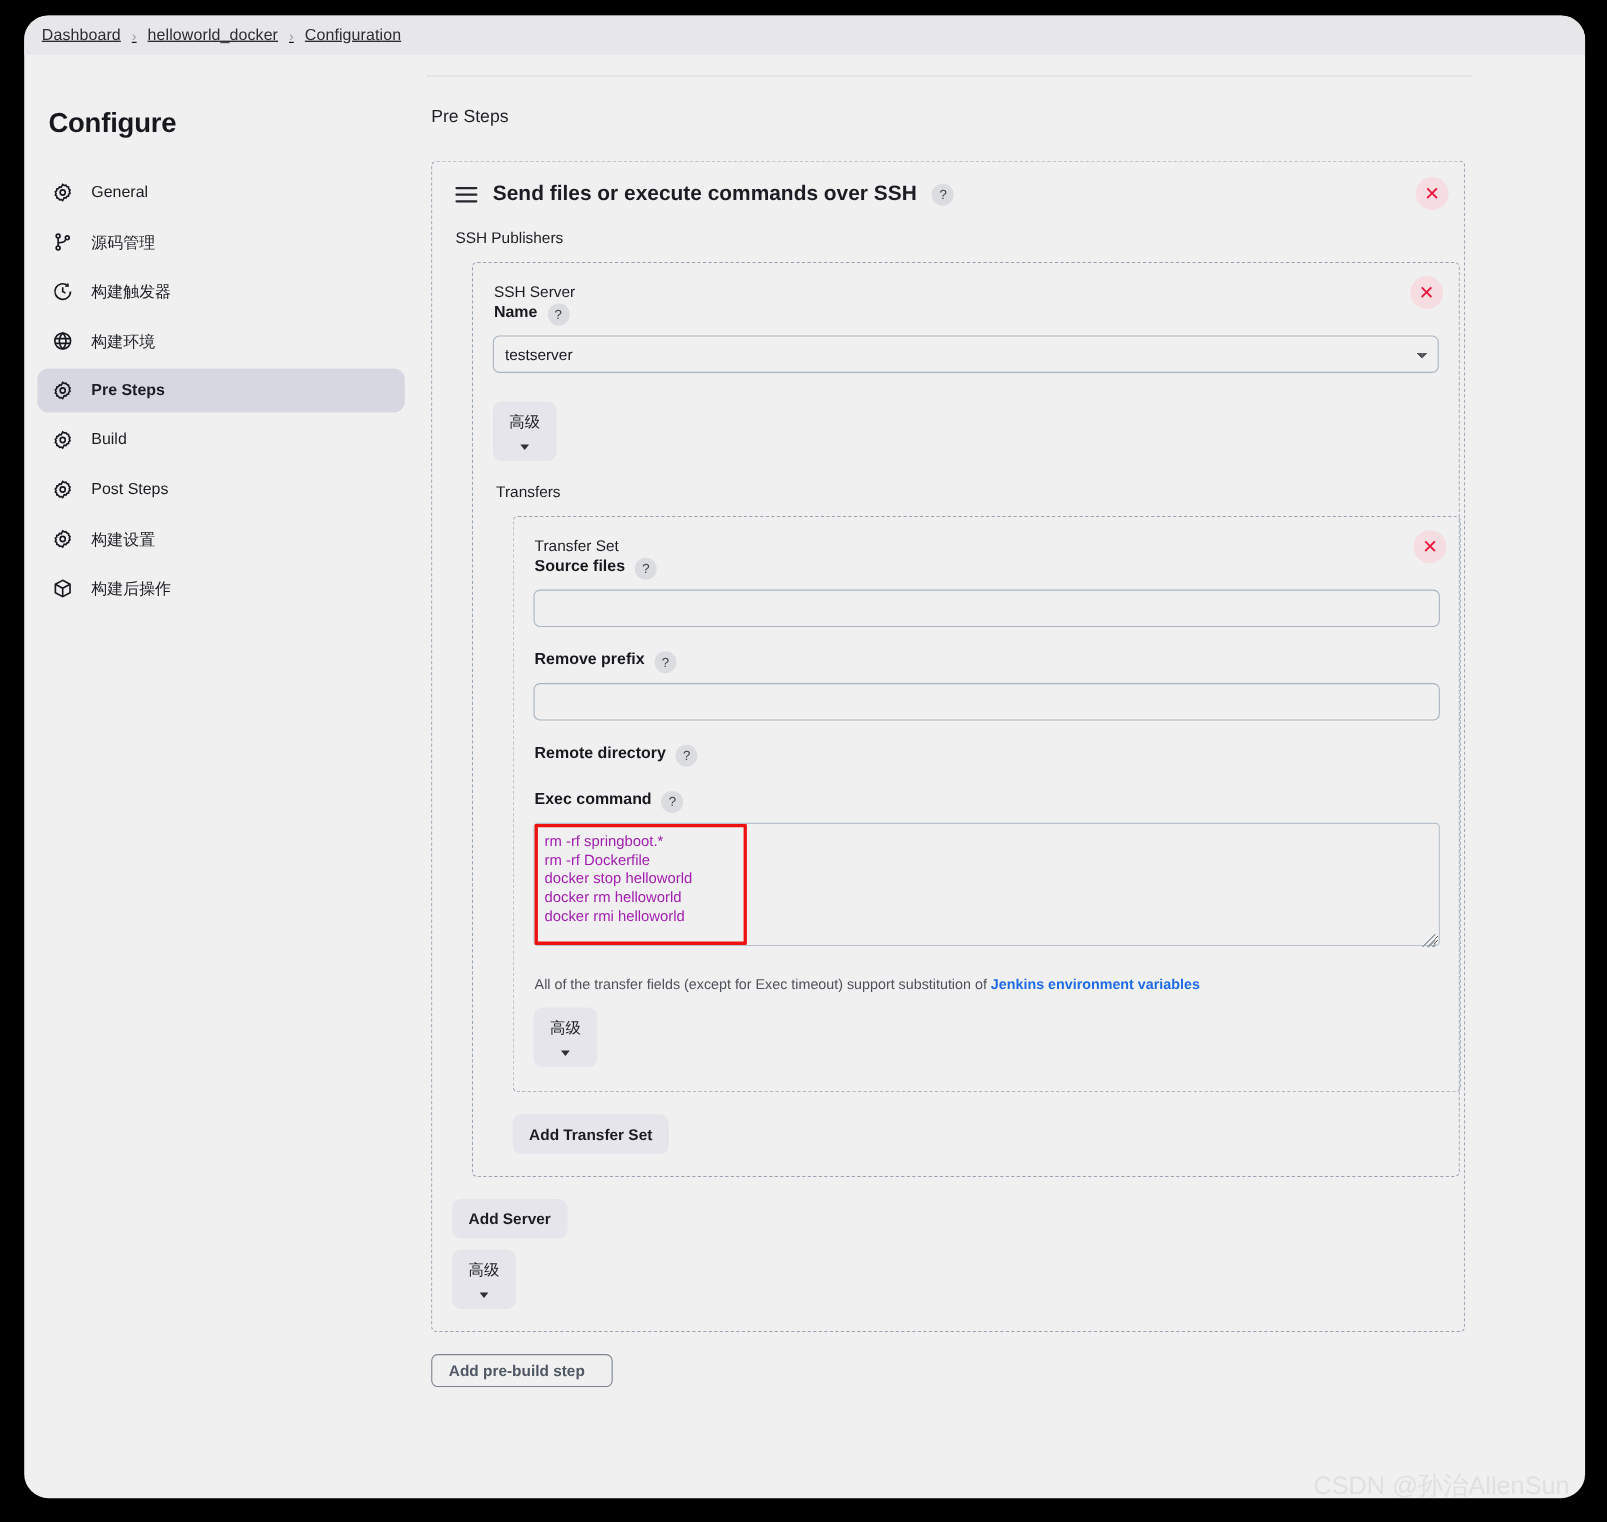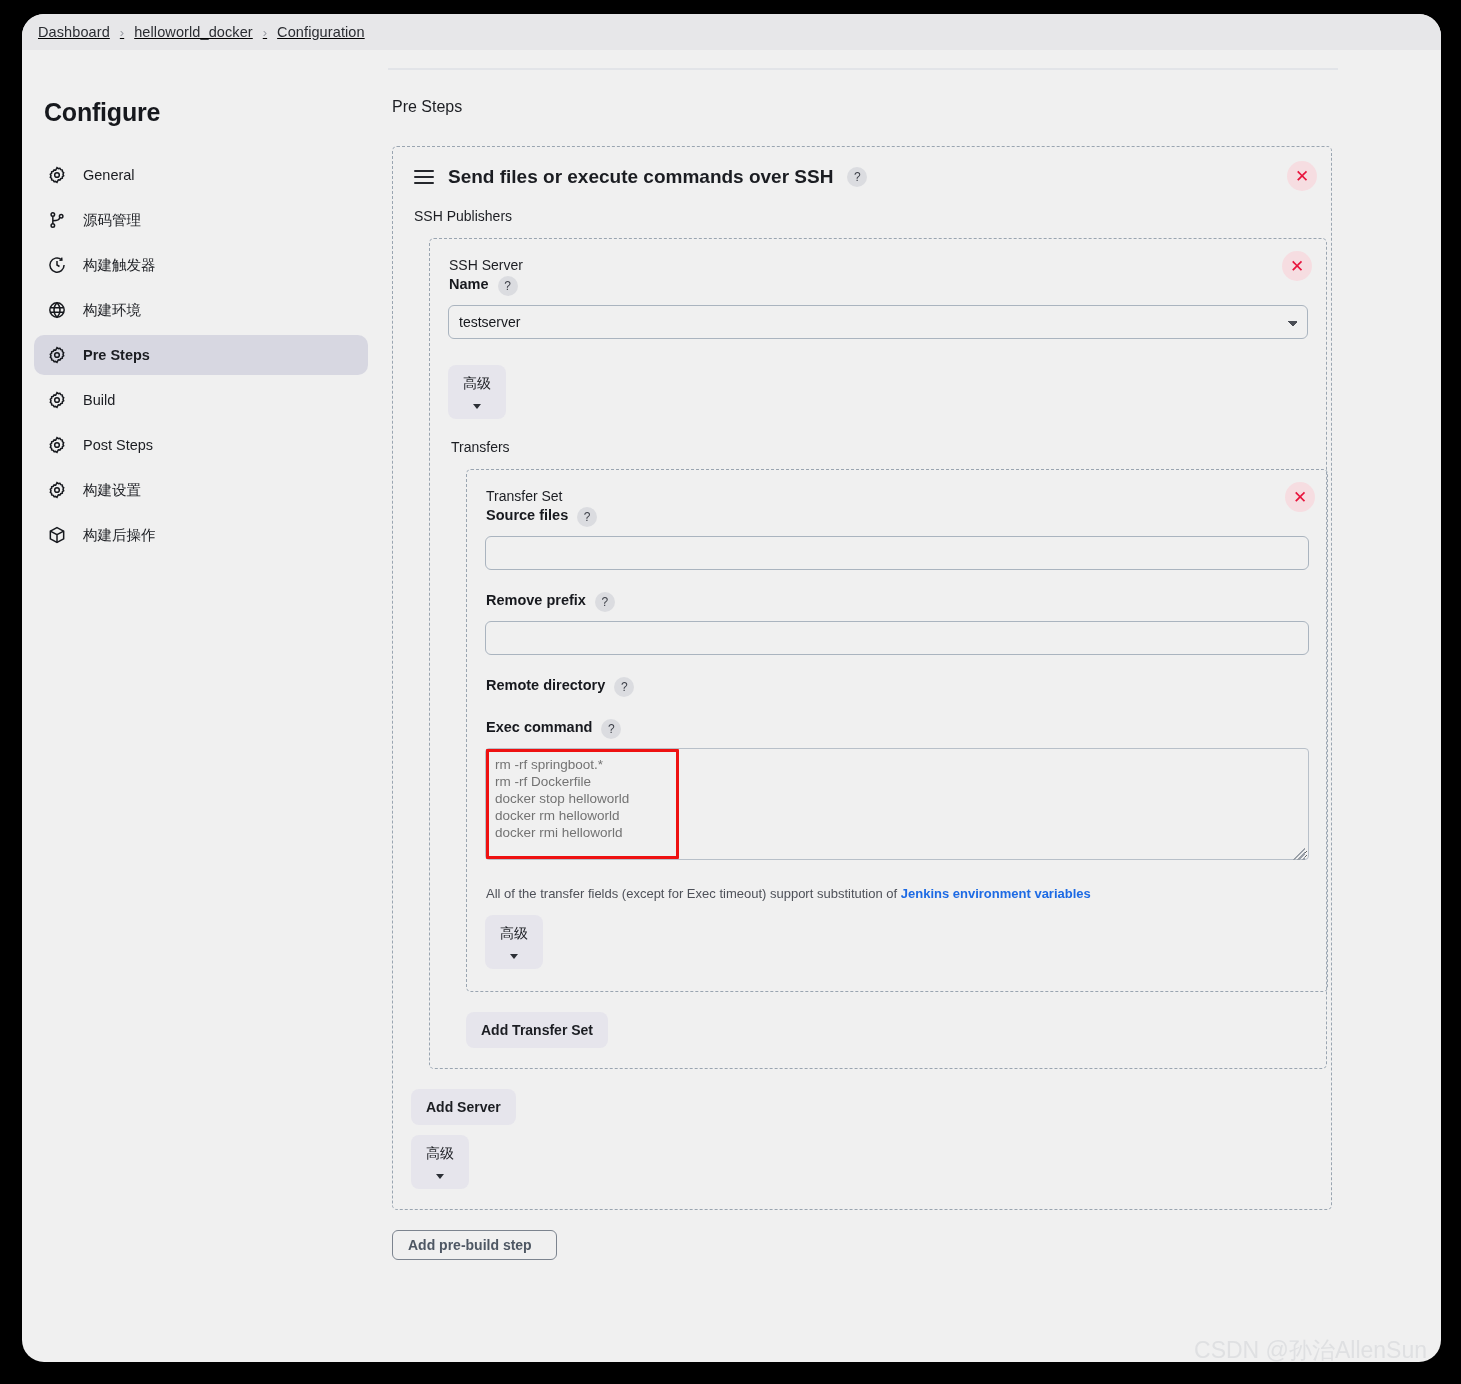--- a/index.html
+++ b/index.html
@@ -192,21 +192,21 @@
 
   textarea.cmd {
     width: 100%;
     height: 112px;
     border: 1px solid #b8c0c9;
     border-radius: 4px;
     background: #f0f0f0;
     font-family: "Liberation Sans", sans-serif;
     font-size: 13.5px;
     line-height: 17px;
-    color: #737373;
+    color: #a21caf;
     padding: 7px 9px;
     outline: none;
     resize: vertical;
   }
   .cmd-wrap { position: relative; }
   .cmd-highlight {
     position: absolute;
     left: 1px; top: 1px;
     width: 193px; height: 110px;
     border: 3px solid #ee1111;

